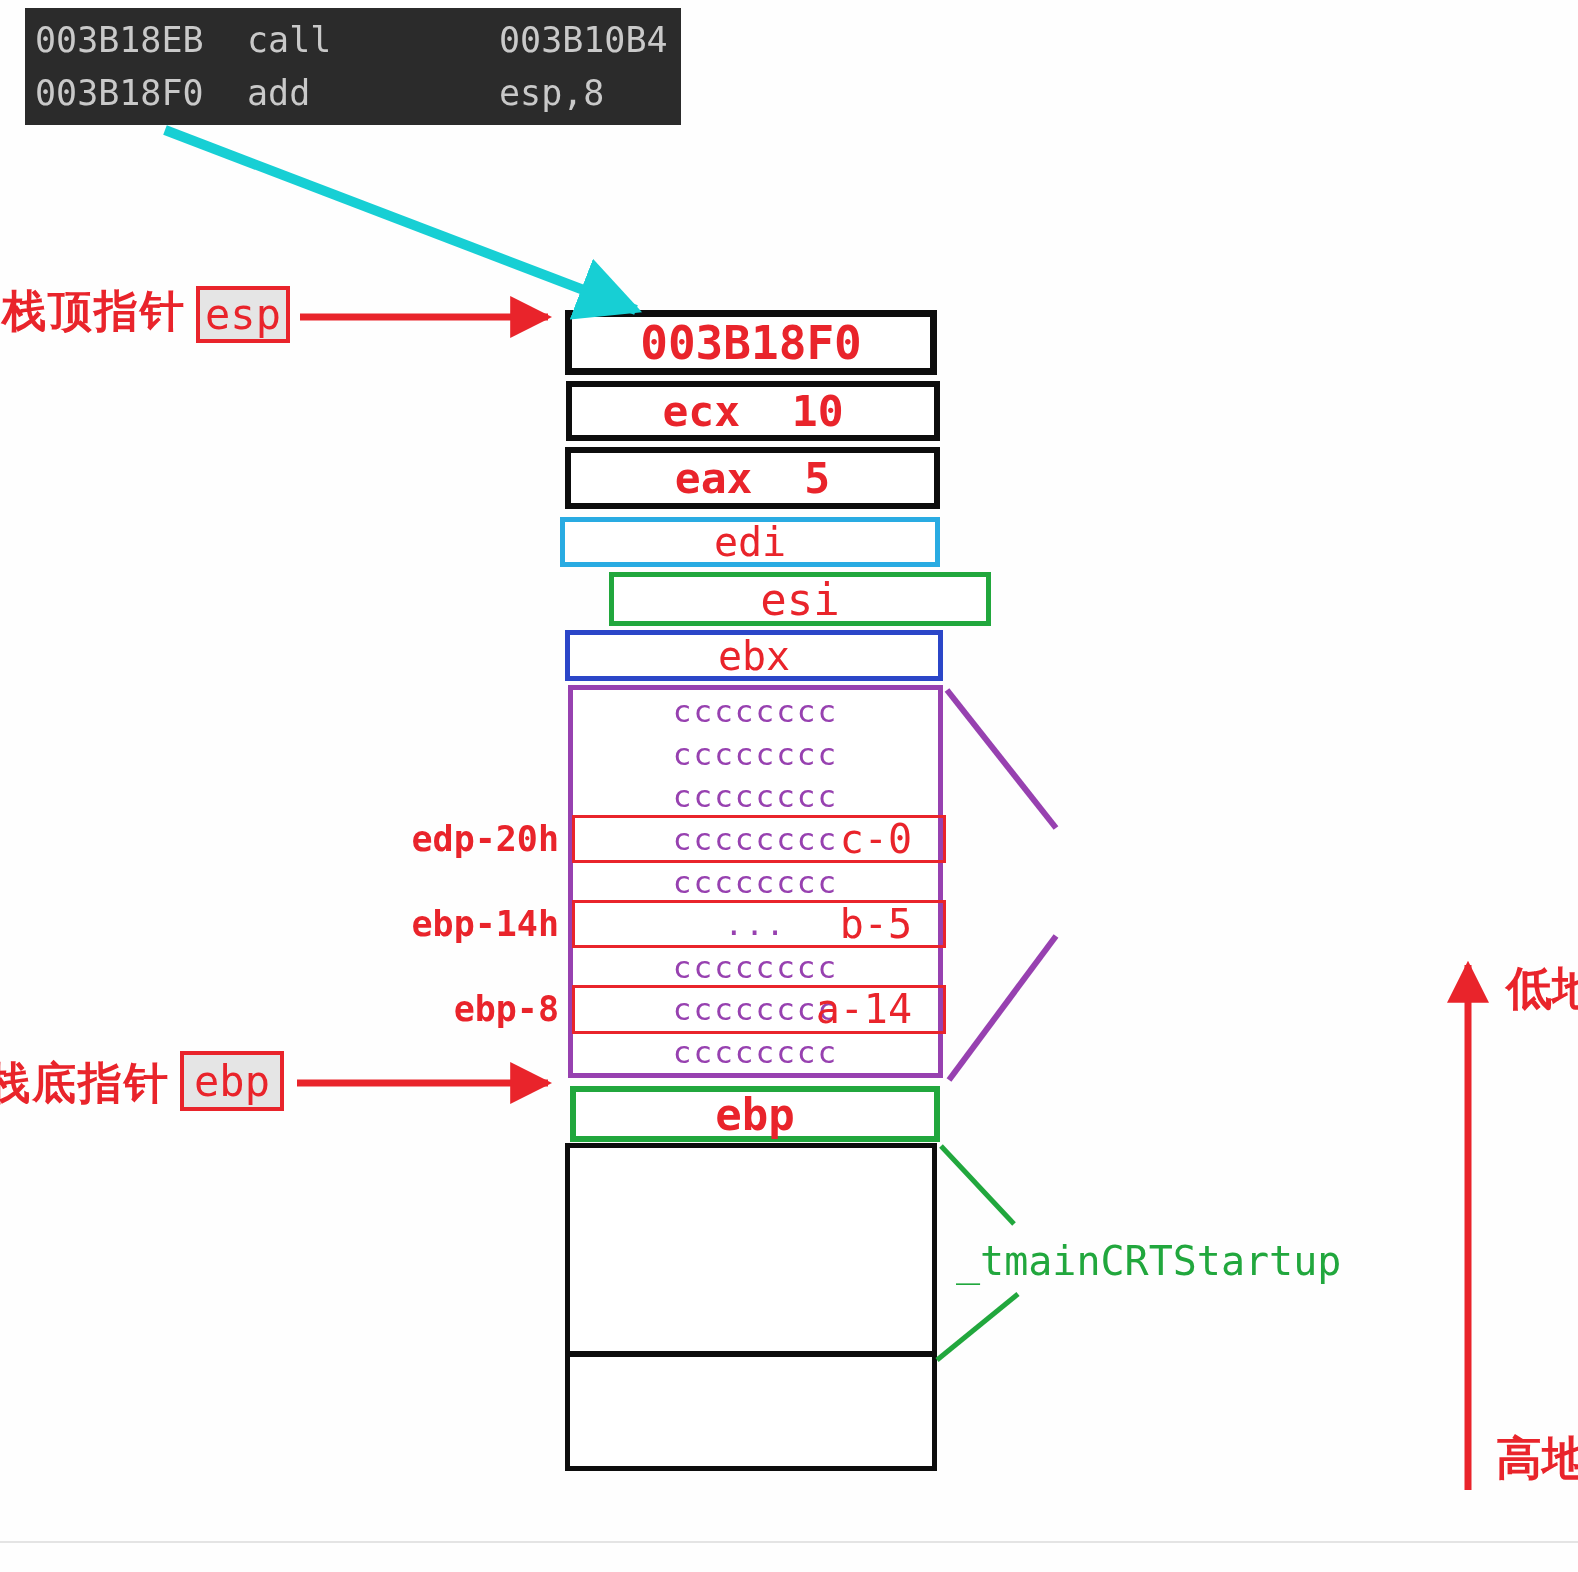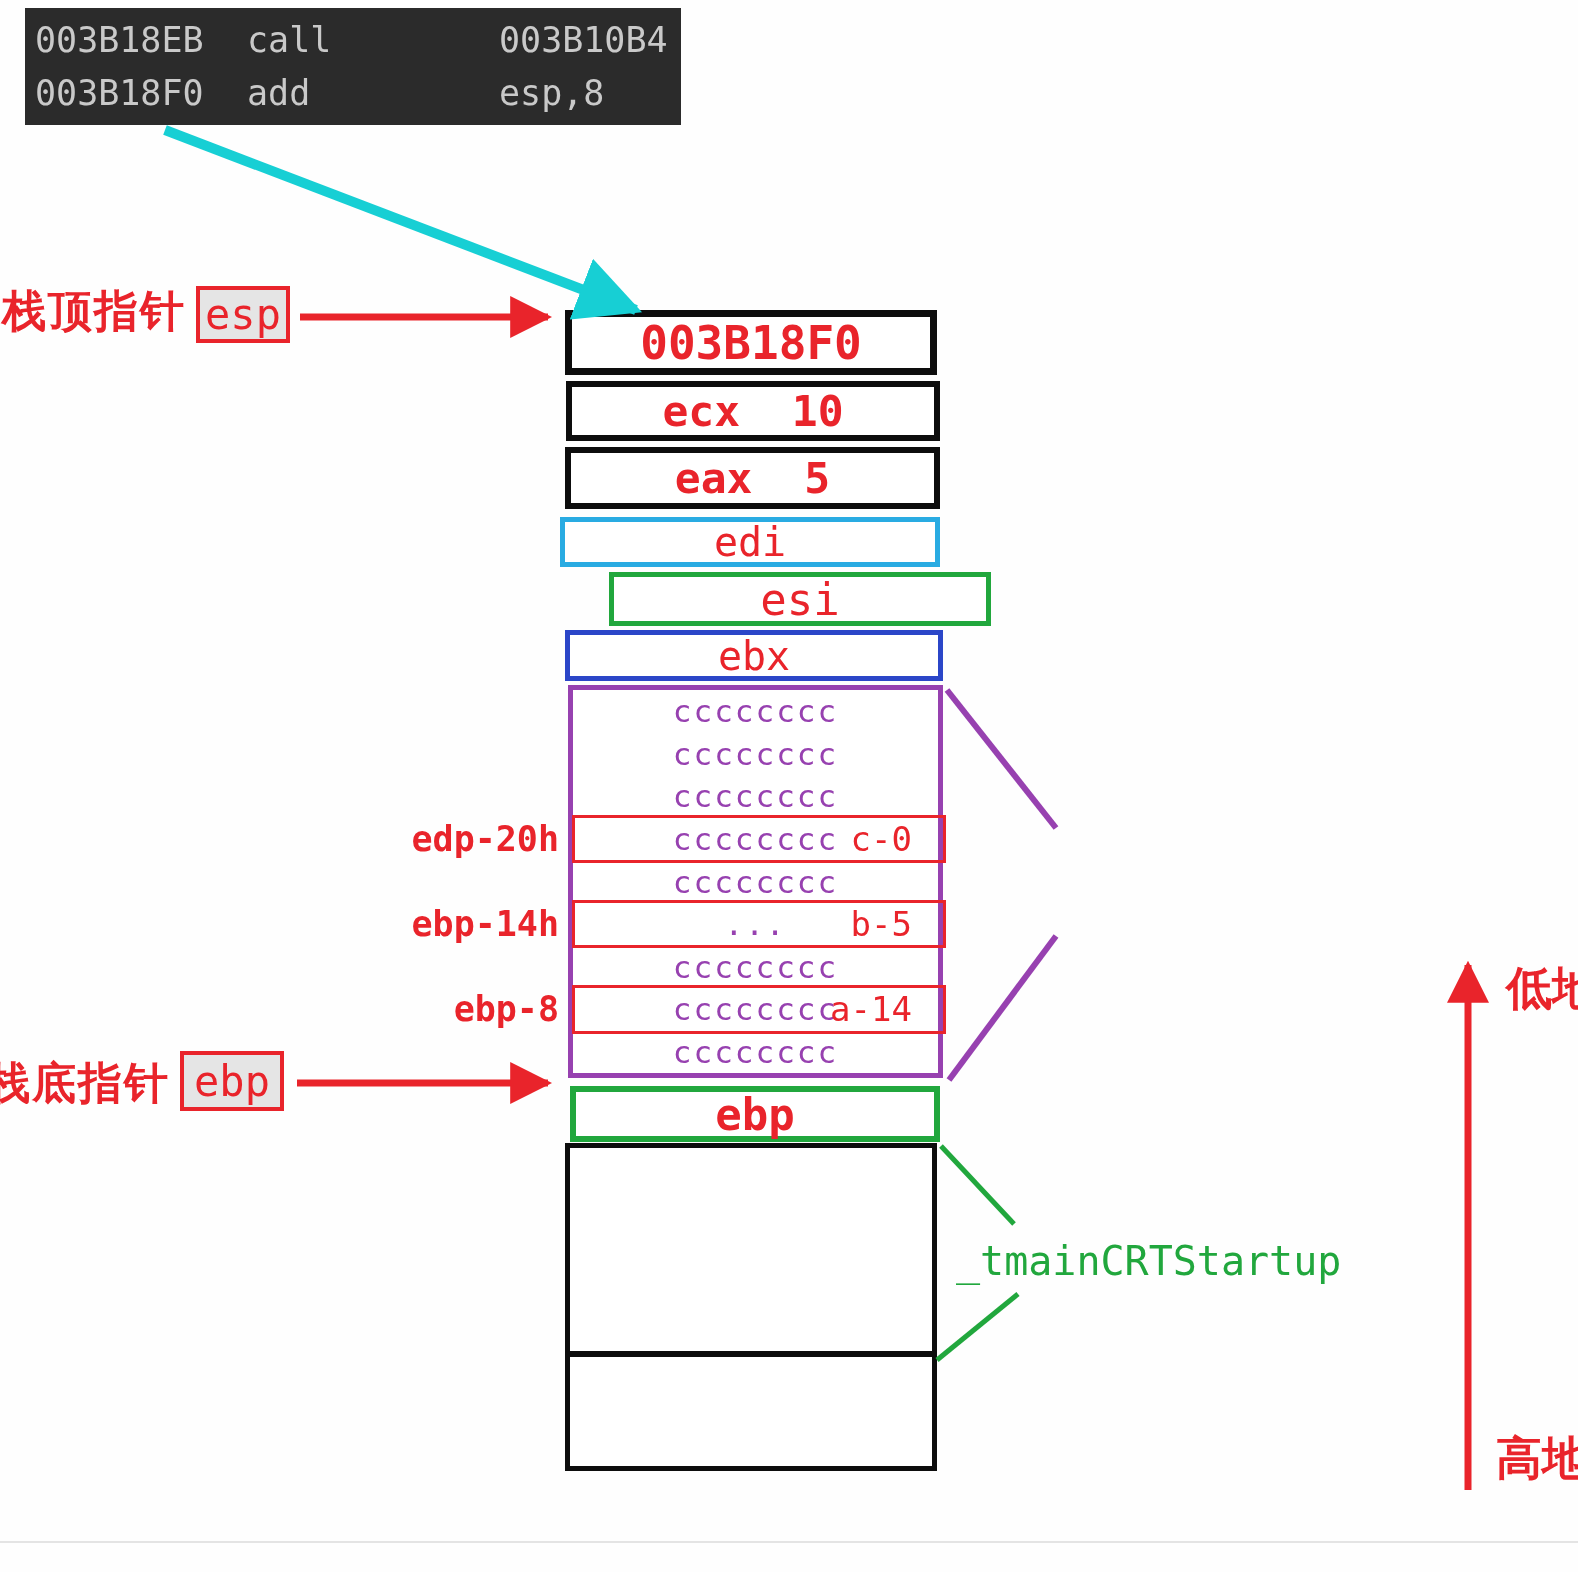--- a/index.html
+++ b/index.html
@@ -40,21 +40,21 @@
   .cell-2{left:565px;top:447px;width:375px;height:62px;border:6px solid var(--black);font-size:43px;font-weight:600;}
   .cell-3{left:560px;top:517px;width:380px;height:50px;border:5px solid var(--light-blue);font-size:40px;}
   .cell-4{left:563px;top:572px;width:382px;height:54px;border:5px solid var(--green);font-size:44px;margin-left:46px;}
   .cell-5{left:565px;top:630px;width:378px;height:51px;border:5px solid var(--blue);font-size:40px;}
 
   
   .locals-box{position:absolute;left:568px;top:685px;width:375px;height:393px;
     border:5px solid var(--purple);display:flex;flex-direction:column;background:#fff;z-index:2;}
   .lrow{flex:1;position:relative;display:flex;align-items:center;justify-content:center;}
   .lfill{color:var(--purple);font-size:31px;letter-spacing:2px;z-index:1;}
-  .lvar{position:absolute;right:26px;color:var(--red);font-size:34px;z-index:1;}
+  .lvar{position:absolute;right:26px;color:var(--red);font-size:40px;z-index:1;}
   .lbox{position:absolute;top:-3px;bottom:-3px;left:-1px;right:-8px;border:3px solid var(--red);}
   .loffset{position:absolute;right:calc(100% + 14px);top:50%;transform:translateY(-50%);
     color:var(--red);font-size:35px;white-space:nowrap;font-weight:700;}
 
   
   .saved-ebp{position:absolute;left:570px;top:1086px;width:370px;height:56px;border:6px solid var(--green);
     color:var(--red);font-size:44px;font-weight:600;display:flex;align-items:center;justify-content:center;
     background:#fff;z-index:3;}
   .frame-upper{position:absolute;left:565px;top:1143px;width:372px;height:213px;border:5px solid var(--black);background:#fff;z-index:2;}
   .frame-lower{position:absolute;left:565px;top:1352px;width:372px;height:119px;border:5px solid var(--black);background:#fff;z-index:2;}

